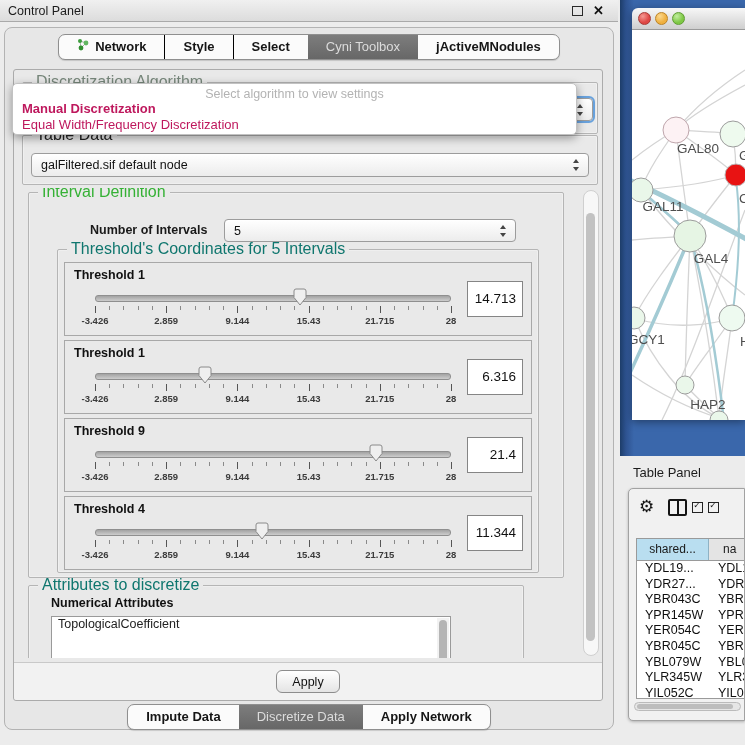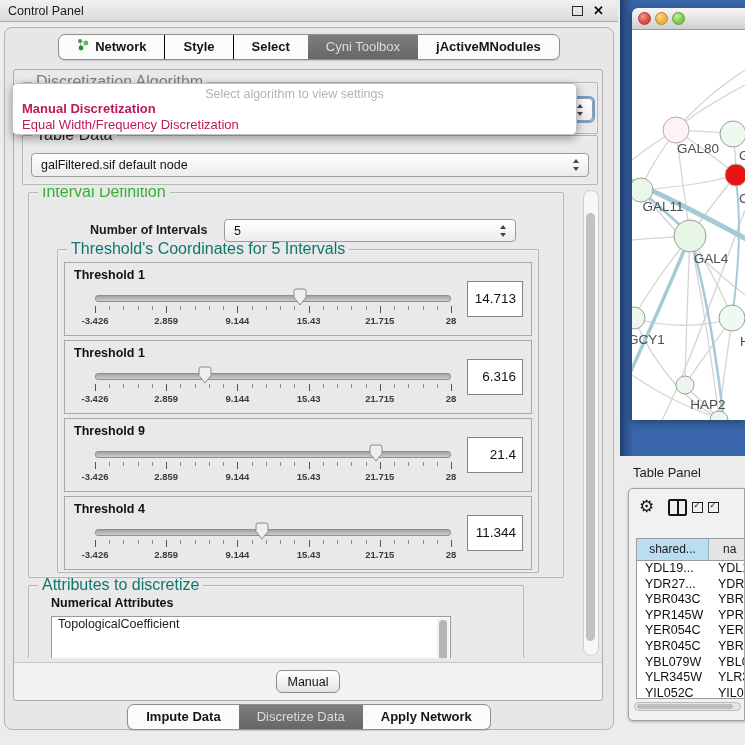--- a/index.html
+++ b/index.html
@@ -387,21 +387,21 @@
               </div>
           </div>
         </div>
       </div>
 
       <div class="vscroll">
         <div class="thumb"></div>
       </div>
 
       <div class="apply-strip">
-        <button class="btn">Manual</button>
+        <button class="btn">Apply</button>
       </div>
     </div>
 
     <div class="tabbar bottom">
       <div class="pill">
         <div class="tab">
             <span>Impute Data</span>
           </div>
         <div class="tab sel">
             <span>Discretize Data</span>

